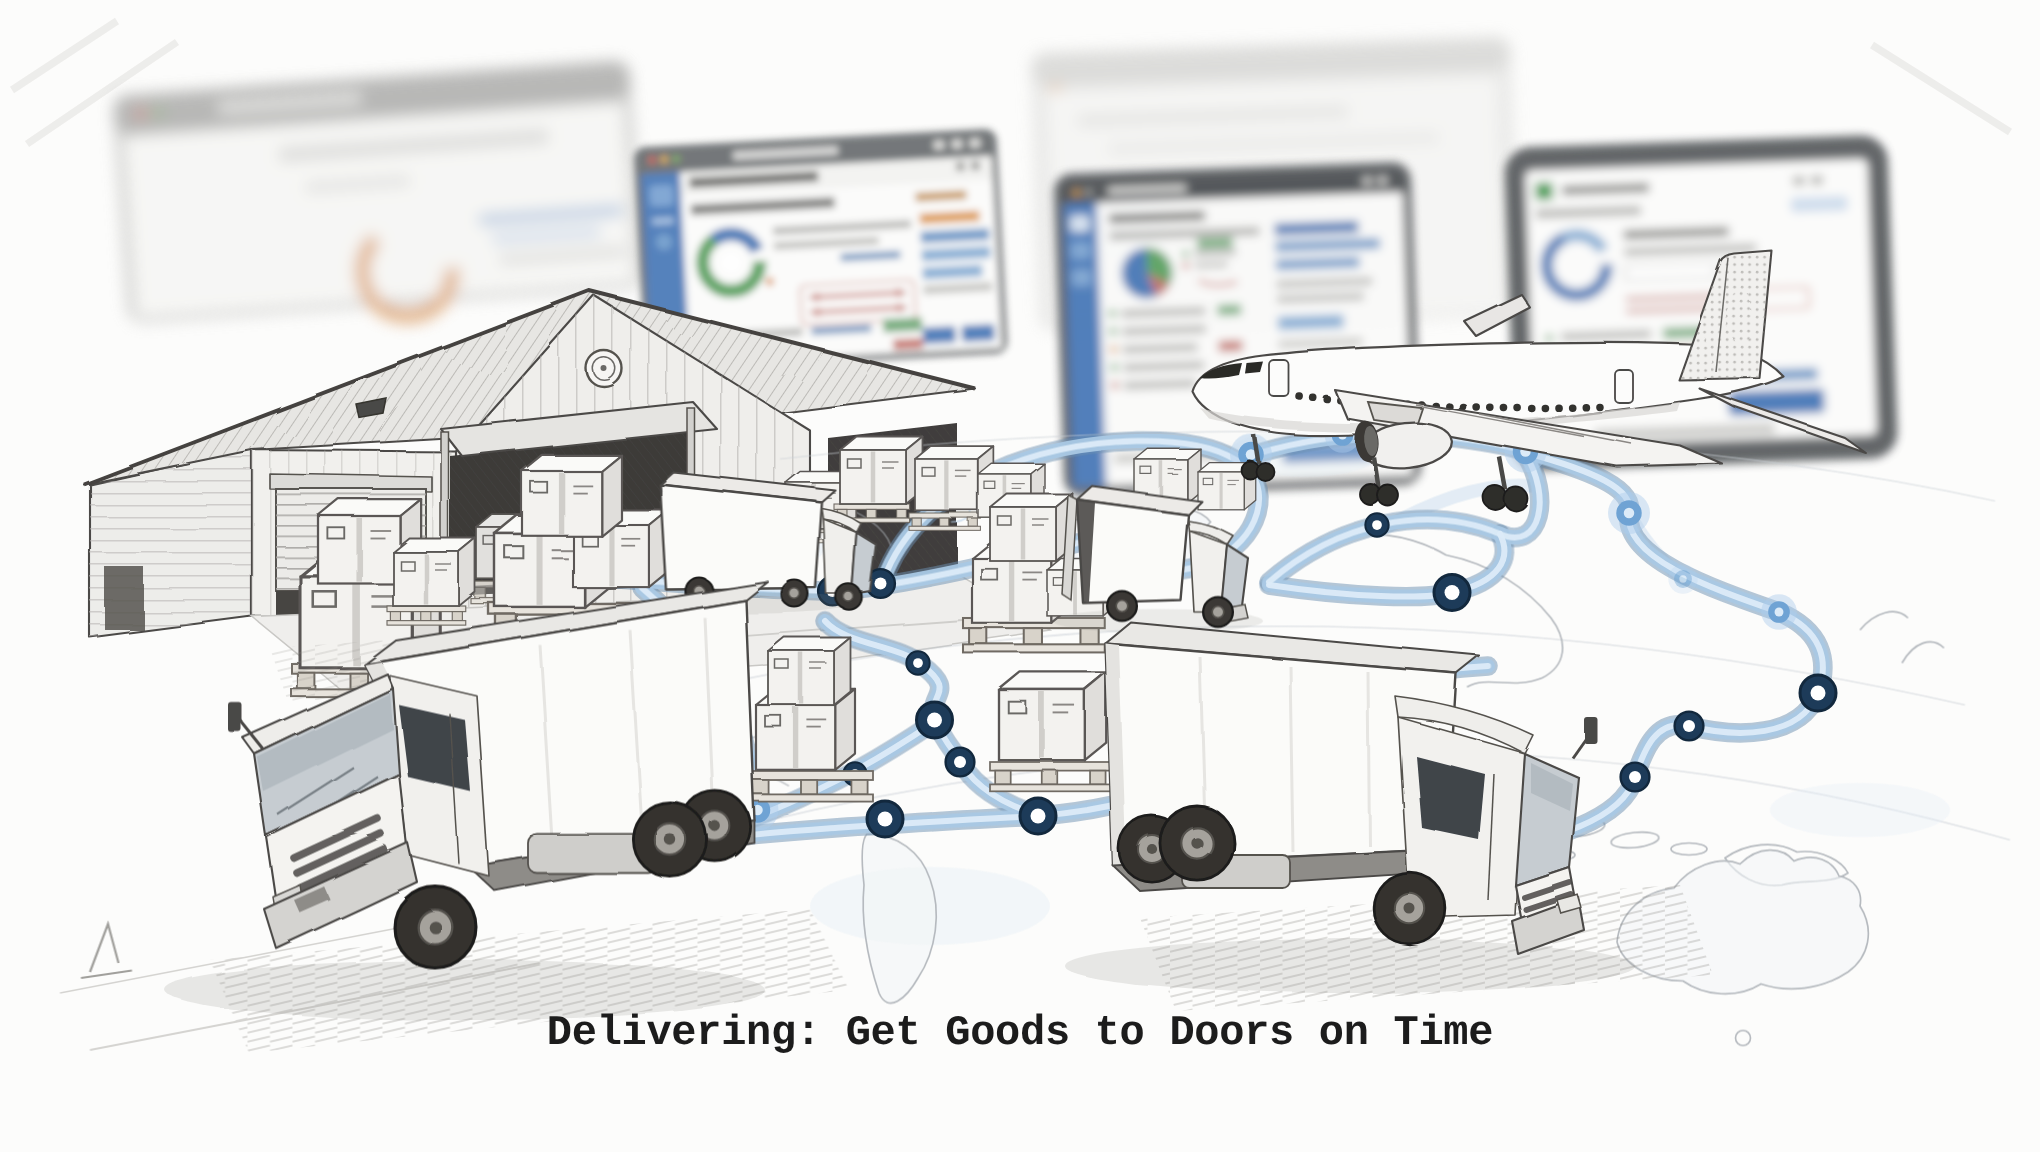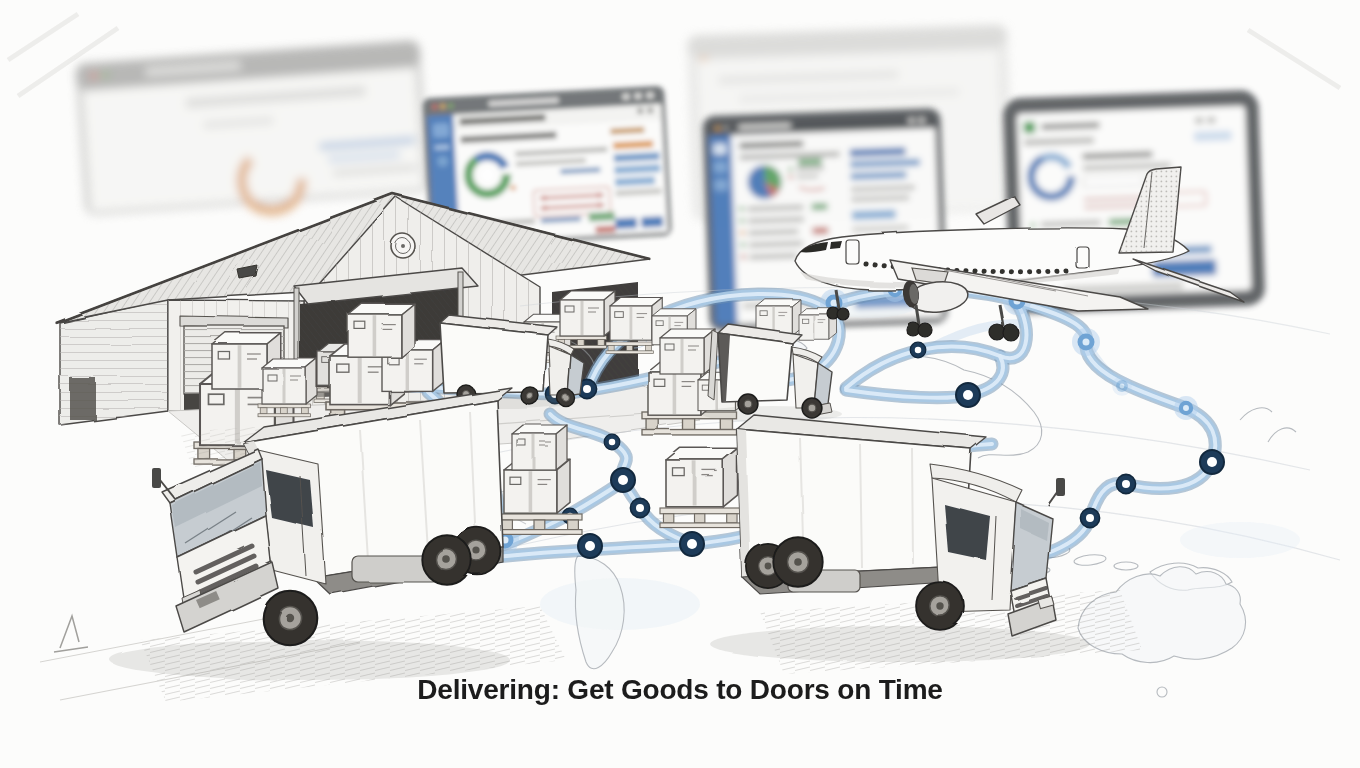--- a/index.html
+++ b/index.html
@@ -1,17 +1,17 @@
 <!DOCTYPE html>
 <html><head>
 <meta charset="utf-8">
 <style>
   html,body{margin:0;padding:0;background:#e8e8e8;}
   .stage{position:relative;width:1360px;height:768px;background:#ec4899;overflow:hidden;
-         font-family:Liberation Sans, sans-serif;}
+         font-family:Liberation Mono, monospace;}
   svg{position:absolute;left:0;top:0;}
   .sk{stroke:#4b4947;stroke-width:1.4;stroke-linejoin:round;stroke-linecap:round;}
   .sk2{stroke:#55524e;stroke-width:1.1;stroke-linejoin:round;}
   .r-edge{fill:none;stroke:#6c90b2;stroke-width:13;stroke-linecap:round;opacity:.5;}
   .r-core{fill:none;stroke:#a9c8e4;stroke-width:9.5;stroke-linecap:round;opacity:.95;}
   .r-hi{fill:none;stroke:#dcebf8;stroke-width:4;stroke-linecap:round;opacity:.95;}
   .r-faint{fill:none;stroke:#c6daed;stroke-width:9;stroke-linecap:round;opacity:.45;}
   .c-front{fill:#f3f2ef;stroke:#5a5754;stroke-width:1.2;}
   .c-top{fill:#fafaf8;stroke:#5a5754;stroke-width:1.2;stroke-linejoin:round;}
   .c-side{fill:#e0dedb;stroke:#5a5754;stroke-width:1.2;stroke-linejoin:round;}

